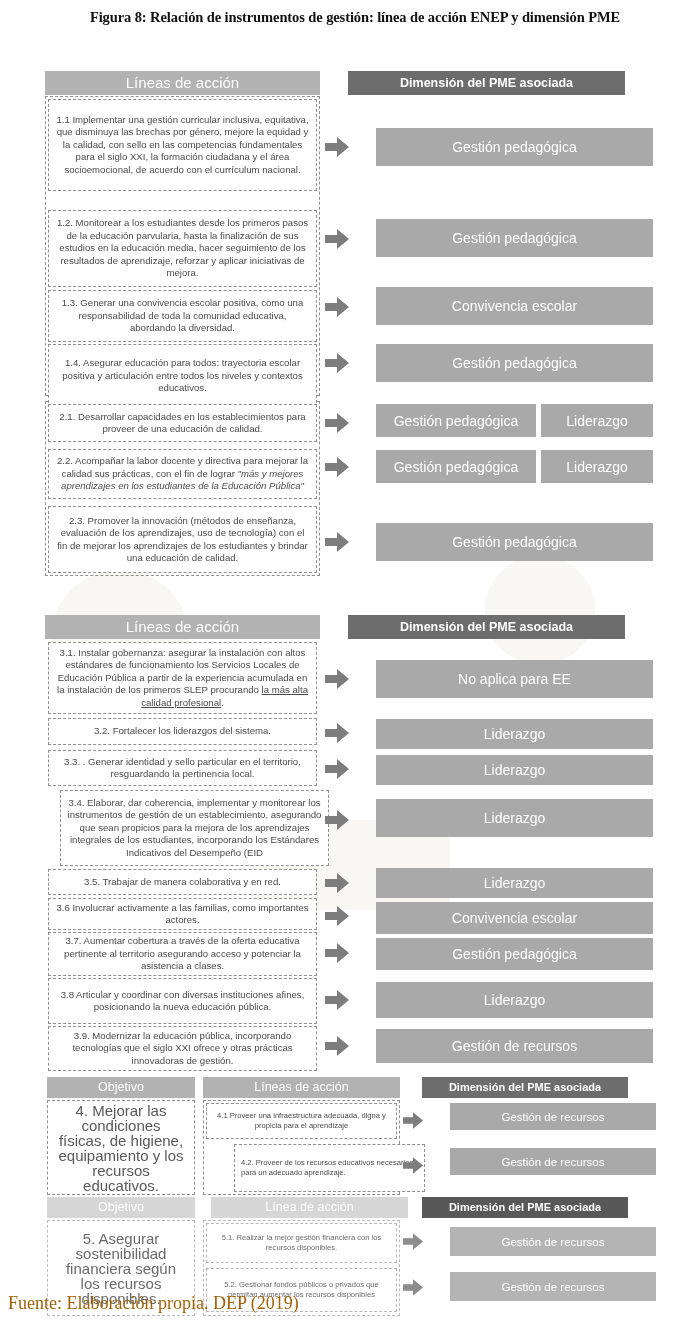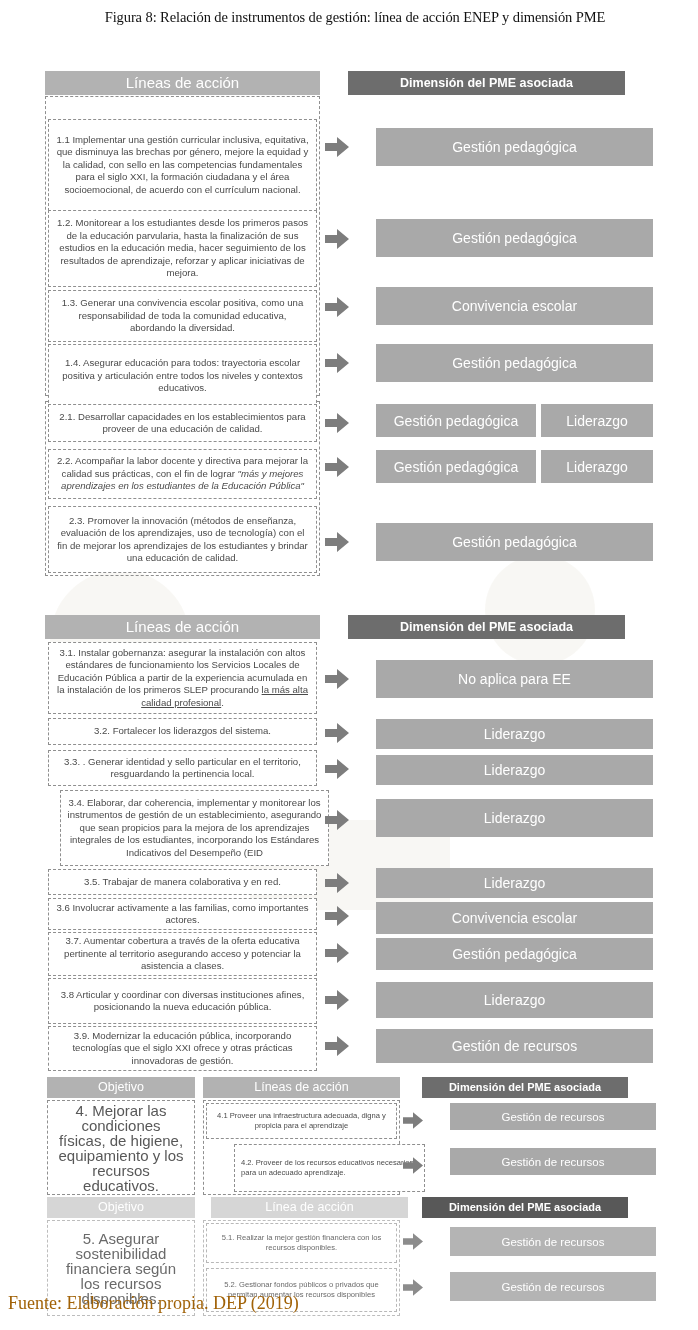--- a/index.html
+++ b/index.html
@@ -9,21 +9,21 @@
     height: 1330px;
     background: #ffffff;
     font-family: "Liberation Sans", sans-serif;
     position: relative;
     overflow: hidden;
   }
 
   
   .fig-title {
     font-family: "Liberation Serif", serif;
-    font-weight: normal;
+    font-weight: bold;
     font-size: 14.5px;
     color: #111111;
     text-align: center;
     padding: 9px 10px 0 22px;
     letter-spacing: -0.1px;
   }
 
   .source {
     position: absolute;
     left: 8px;
@@ -140,21 +140,21 @@
 </svg>
 
 <div class="board">
 
   <div class="hdr light" style="left:45px; top:45px; width:275px;">Líneas de acción</div>
   <div class="hdr dark" style="left:348px; top:45px; width:277px;">Dimensión del PME asociada</div>
 
   <div class="outline" style="left:45px; top:70px; width:275px; height:300px;"></div>
   <div class="outline" style="left:45px; top:375px; width:275px; height:175px;"></div>
 
-  <div class="action-box" style="left:48px; top:73px; width:269px; height:92px;margin-top:20px;">1.1 Implementar una gestión curricular inclusiva, equitativa, que disminuya las brechas por género, mejore la equidad y la calidad, con sello en las competencias fundamentales para el siglo XXI, la formación ciudadana y el área socioemocional, de acuerdo con el currículum nacional.</div>
+  <div class="action-box" style="left:48px; top:73px; width:269px; height:92px;">1.1 Implementar una gestión curricular inclusiva, equitativa, que disminuya las brechas por género, mejore la equidad y la calidad, con sello en las competencias fundamentales para el siglo XXI, la formación ciudadana y el área socioemocional, de acuerdo con el currículum nacional.</div>
   <div class="arrow" style="left:325px; top:111px;">
     <svg width="24" height="20" viewBox="0 0 24 20">
         <path d="M0 6 H12 V0 L24 10 L12 20 V14 H0 Z" fill="currentColor"></path>
       </svg>
   </div>
   <div class="pme-box" style="left:348px; top:102px; width:277px; height:38px;">Gestión pedagógica</div>
 
   <div class="action-box" style="left:48px; top:184px; width:269px; height:77px;">1.2. Monitorear a los estudiantes desde los primeros pasos de la educación parvularia, hasta la finalización de sus estudios en la educación media, hacer seguimiento de los resultados de aprendizaje, reforzar y aplicar iniciativas de mejora.</div>
   <div class="arrow" style="left:325px; top:203px;">
     <svg width="24" height="20" viewBox="0 0 24 20">

